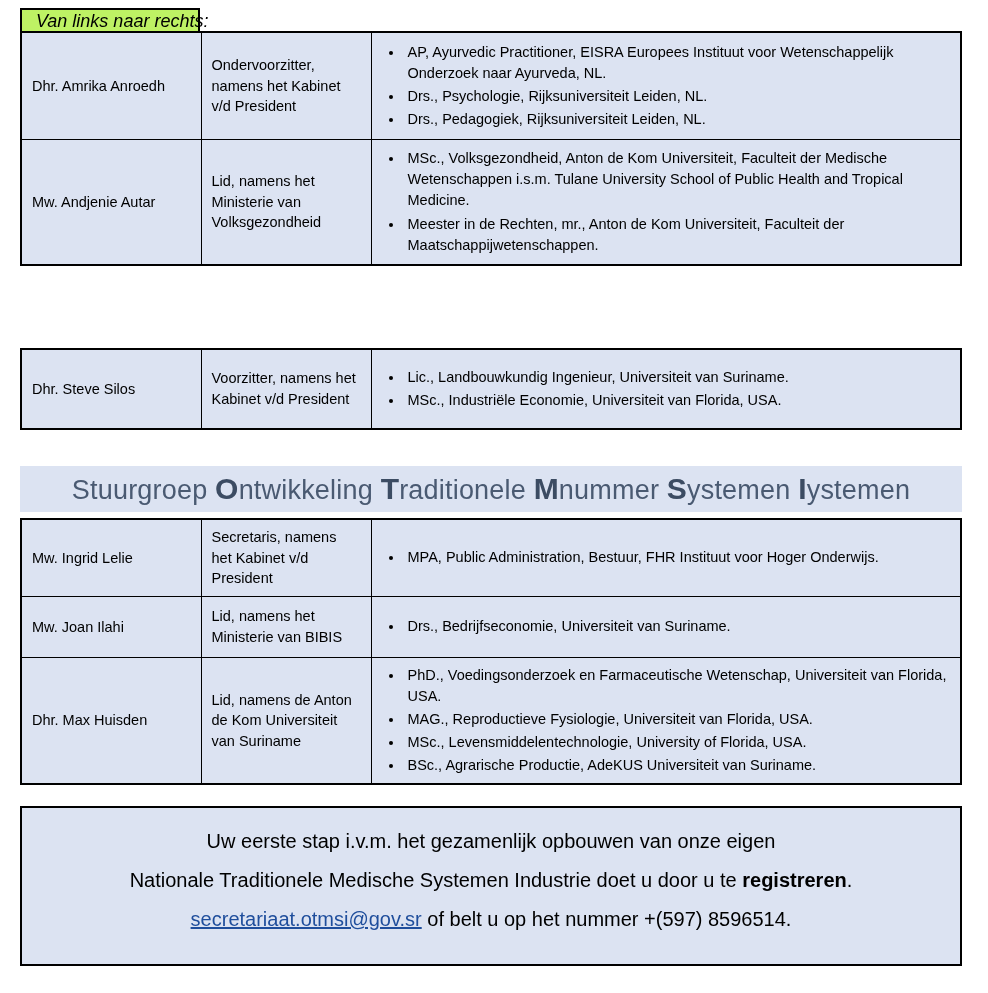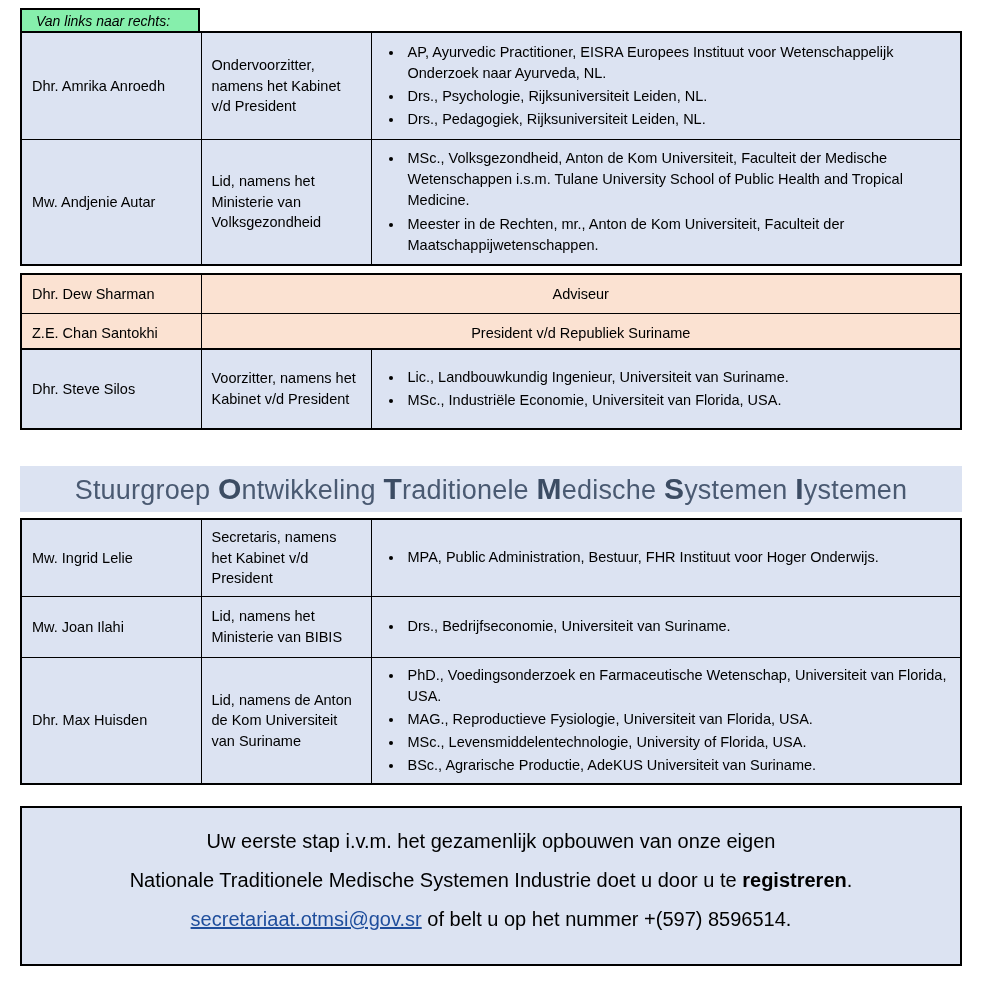--- a/index.html
+++ b/index.html
@@ -57,25 +57,25 @@
   ul.quals li:last-child { margin-bottom: 0; }
 
   
   .lr-tab {
     position: absolute;
     left: 20px;
     top: 8px;
     width: 180px;
     height: 24px;
     box-sizing: border-box;
-    background: #86efac;
+    background: #bef264;
     border: 2.5px solid #000000;
     border-bottom: none;
     font-style: italic;
-    font-size: 14px;
+    font-size: 18px;
     line-height: 22px;
     padding-left: 14px;
     white-space: nowrap;
   }
 
   
   #table-presidium {
     left: 20px;
     top: 31px;
     width: 942px;
@@ -194,36 +194,20 @@
         <td class="cell-quals">
           <ul class="quals">
             <li>MSc., Volksgezondheid, Anton de Kom Universiteit, Faculteit der Medische Wetenschappen i.s.m. Tulane University School of Public Health and Tropical Medicine.</li>
             <li>Meester in de Rechten, mr., Anton de Kom Universiteit, Faculteit der Maatschappijwetenschappen.</li>
           </ul>
         </td>
       </tr>
     </tbody>
   </table>
 
-  <table class="doc-table" id="table-advisers">
-    <colgroup>
-        <col class="col-name">
-        <col>
-      </colgroup>
-    <tbody>
-      <tr>
-        <td class="cell-name">Dhr. Dew Sharman</td>
-        <td class="cell-role-wide">Adviseur</td>
-      </tr>
-      <tr>
-        <td class="cell-name">Z.E. Chan Santokhi</td>
-        <td class="cell-role-wide">President v/d Republiek Suriname</td>
-      </tr>
-    </tbody>
-  </table>
 
   <table class="doc-table" id="table-chair">
     <colgroup>
         <col class="col-name">
         <col class="col-role">
         <col>
       </colgroup>
     <tbody>
       <tr>
         <td class="cell-name">Dhr. Steve Silos</td>
@@ -231,21 +215,21 @@
         <td class="cell-quals">
           <ul class="quals">
             <li>Lic., Landbouwkundig Ingenieur, Universiteit van Suriname.</li>
             <li>MSc., Industriële Economie, Universiteit van Florida, USA.</li>
           </ul>
         </td>
       </tr>
     </tbody>
   </table>
 
-  <div class="section-band" id="section-heading"><span>Stuurgroep </span><span class="cap">O</span><span>ntwikkeling </span><span class="cap">T</span><span>raditionele </span><span class="cap">M</span><span>edische </span><span class="cap">S</span><span>ystemen </span><span class="cap">I</span><span>ystemen</span></div>
+  <div class="section-band" id="section-heading"><span>Stuurgroep </span><span class="cap">O</span><span>ntwikkeling </span><span class="cap">T</span><span>raditionele </span><span class="cap">M</span><span>nummer </span><span class="cap">S</span><span>ystemen </span><span class="cap">I</span><span>ystemen</span></div>
 
   <table class="doc-table" id="table-stuurgroep">
     <colgroup>
         <col class="col-name">
         <col class="col-role">
         <col>
       </colgroup>
     <tbody>
       <tr class="row-lelie">
         <td class="cell-name">Mw. Ingrid Lelie</td>

